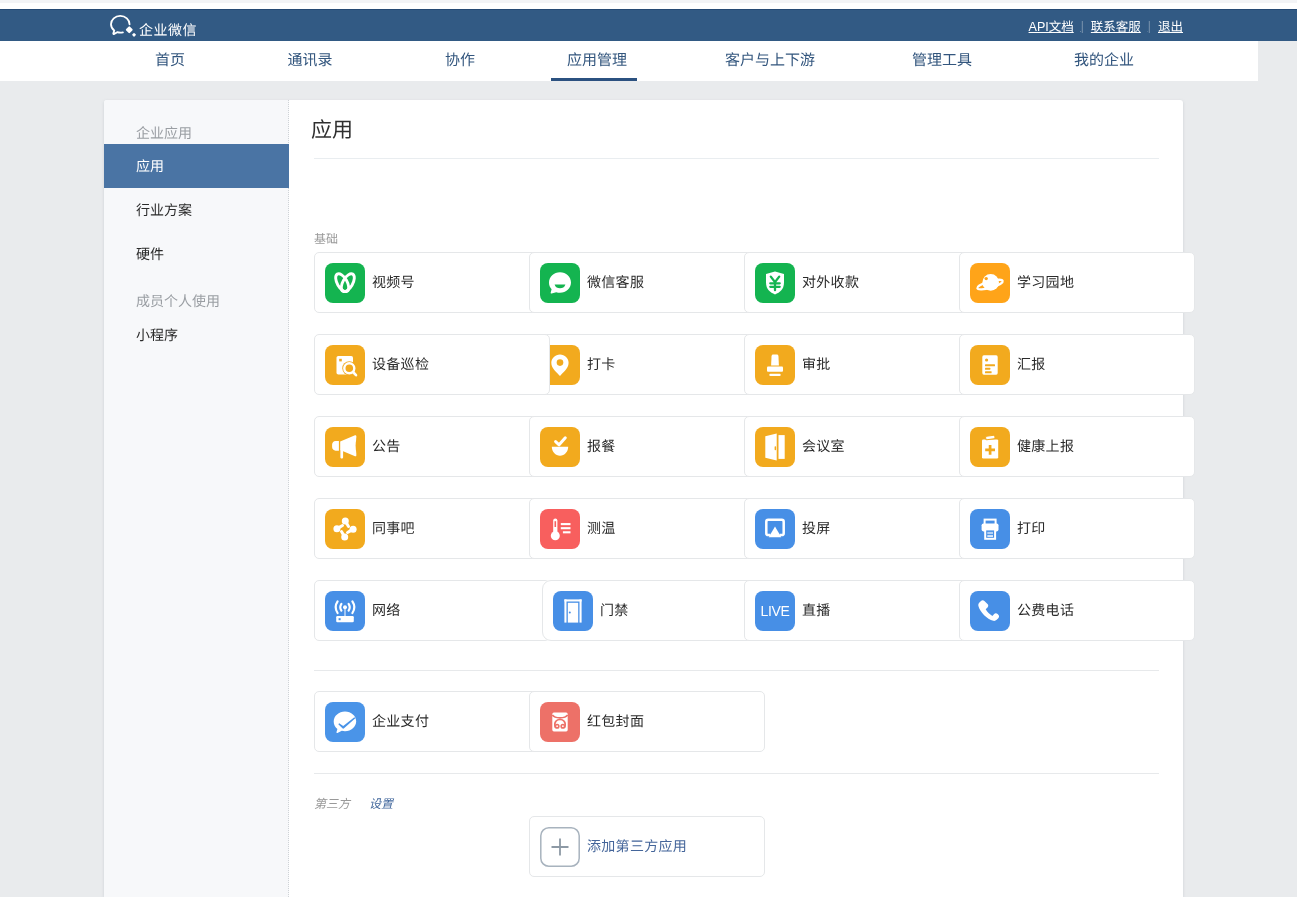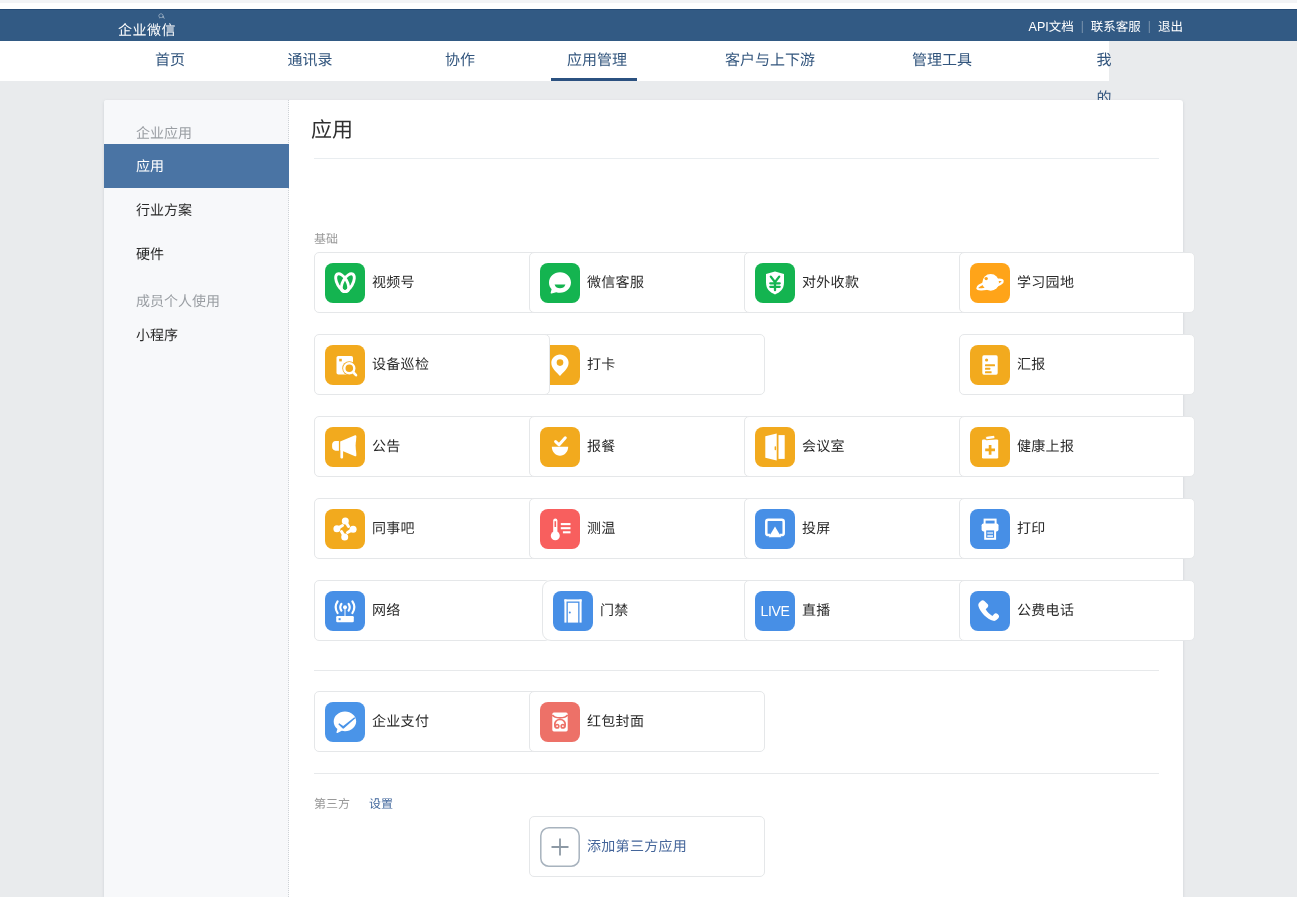--- a/index.html
+++ b/index.html
@@ -3,25 +3,25 @@
 <meta charset="utf-8">
 <title>应用管理</title>
 <style>
 * { margin:0; padding:0; box-sizing:border-box; }
 html,body { width:1297px; height:897px; overflow:hidden; }
 body { font-family:"Liberation Sans", sans-serif; background:#e9ebed; position:relative; }
 .strip1 { position:absolute; left:0; top:0; width:1297px; height:3px; background:#f3f4f6; }
 .strip2 { position:absolute; left:0; top:3px; width:1297px; height:6px; background:#ffffff; }
 .topbar { position:absolute; left:0; top:9px; width:1297px; height:32px; background:#325a84; border-top:1px solid #254a74; }
 .topbar-inner { position:absolute; left:104px; top:0; width:1079px; height:31px; }
-.logo { position:absolute; left:12px; top:3px; height:26px; display:flex; align-items:flex-end; color:#fff;flex-direction:column; }
+.logo { position:absolute; left:4px; top:3px; height:26px; display:flex; align-items:flex-end; color:#fff; }
 .logo-txt { font-size:14px; margin-left:2px; letter-spacing:0.5px; }
-.toplinks { position:absolute; right:0; top:0; height:31px; display:flex; align-items:center; color:#fff; font-size:12.5px; }
+.toplinks { position:absolute; right:0; top:0; height:31px; display:flex; align-items:center; color:#fff; font-size:12.5px;text-decoration:underline; }
 .toplinks span.sep { color:#7b93ad; margin:0 7px; font-size:12px; }
-.navbar { position:absolute; left:0; top:41px; width:1109px; height:40px; background:#fff; }
+.navbar { position:absolute; left:0; top:41px; width:1258px; height:40px; background:#fff; }
 .tab { position:absolute; top:0; height:40px; line-height:38px; font-size:15px; color:#33567e; transform:translateX(-50%); }
 .tab-line { position:absolute; left:551px; top:37px; width:86px; height:3px; background:#2b5180; }
 .wrap { position:absolute; left:104px; top:100px; width:1079px; height:797px; background:#fff; border-radius:3px 3px 0 0; box-shadow:0 1px 3px rgba(150,160,170,0.35); }
 .side { position:absolute; left:0; top:0; width:184.5px; height:797px; background:#f7f8fa; border-right:1px dotted #cfd3d7; border-radius:3px 0 0 0; }
 .side .hdr { position:absolute; left:32px; font-size:14px; color:#9a9ea3; }
 .side .item { position:absolute; left:0; width:184px; height:44px; line-height:44px; padding-left:32px; font-size:14px; color:#2b2b2b; }
 .side .item.on { background:#4a74a4; color:#fff; width:184.5px; }
 .main { position:absolute; left:185px; top:0; width:894px; height:797px; }
 .title { position:absolute; left:22px; top:13px; font-size:21px; color:#2f2f2f; }
 .hline { position:absolute; left:25px; width:845px; height:1px; background:#e9edf0; }
@@ -136,20 +136,29 @@
         <svg class="ic" viewBox="0 0 40 40" width="40" height="40">
           <rect width="40" height="40" rx="8" fill="#f2aa1e"></rect>
           <rect x="11.5" y="11" width="16.5" height="18.5" rx="1.8" fill="#ffffff"></rect>
           <rect x="14.2" y="13.8" width="2.6" height="2.6" fill="#f2aa1e"></rect>
           <circle cx="24.3" cy="23.3" r="7" fill="#f2aa1e"></circle>
           <circle cx="24.3" cy="23.3" r="5" fill="none" stroke="#ffffff" stroke-width="2.4"></circle>
           <path d="M28,27l3,3.2" stroke="#ffffff" stroke-width="2.6" stroke-linecap="round"></path>
         </svg>
         <span class="nm">设备巡检</span>
       </div>
+<div class="card" style="left:455px;top:234px;">
+        <svg class="ic" viewBox="0 0 40 40" width="40" height="40">
+          <rect width="40" height="40" rx="8" fill="#f2aa1e"></rect>
+          <path fill="#ffffff" d="M18.2,9.6h3.6c0.9,0,1.6,0.7,1.65,1.6l0.45,9.3h-7.8l0.45-9.3C16.6,10.3,17.3,9.6,18.2,9.6z"></path>
+          <rect x="12" y="21.6" width="16" height="5.2" rx="1" fill="#ffffff"></rect>
+          <rect x="14.3" y="28.8" width="11.4" height="2.3" rx="1.1" fill="#ffffff"></rect>
+        </svg>
+        <span class="nm">审批</span>
+      </div>
 <div class="card" style="left:670px;top:234px;">
         <svg class="ic" viewBox="0 0 40 40" width="40" height="40">
           <rect width="40" height="40" rx="8" fill="#f2aa1e"></rect>
           <rect x="12.3" y="10.3" width="15.4" height="19.4" rx="1.6" fill="#ffffff"></rect>
           <circle cx="16.6" cy="15" r="1.6" fill="#f2aa1e"></circle>
           <rect x="15" y="19.2" width="10" height="2.1" rx="0.5" fill="#f2aa1e"></rect>
           <rect x="15" y="22.7" width="5.3" height="2.1" rx="0.5" fill="#f2aa1e"></rect>
           <rect x="15" y="26.2" width="6.6" height="2.1" rx="0.5" fill="#f2aa1e"></rect>
         </svg>
         <span class="nm">汇报</span>
@@ -311,15 +320,15 @@
       </div>
 <div class="card" style="left:240px;top:716px;">
         <svg class="ic" viewBox="0 0 40 40" width="40" height="40">
           <rect x="0.8" y="0.8" width="38.4" height="38.4" rx="8" fill="#fff" stroke="#a8b3be" stroke-width="1.5"></rect>
           <path d="M20,11.5v17M11.5,20h17" stroke="#8d99a5" stroke-width="1.8"></path>
         </svg>
         <span class="nm addnm">添加第三方应用</span>
       </div>
 <div class="dvline" style="top:570px;"></div>
 <div class="dvline" style="top:673px;"></div>
-<div class="seclabel" style="top:694px;">第三方<a class="setlink" style="margin-left:19px;">设置</a></div>
+<div class="seclabel" style="top:694px;font-style:italic;">第三方<a class="setlink" style="margin-left:19px;">设置</a></div>
 </div>
 </div>
 
 </body></html>

